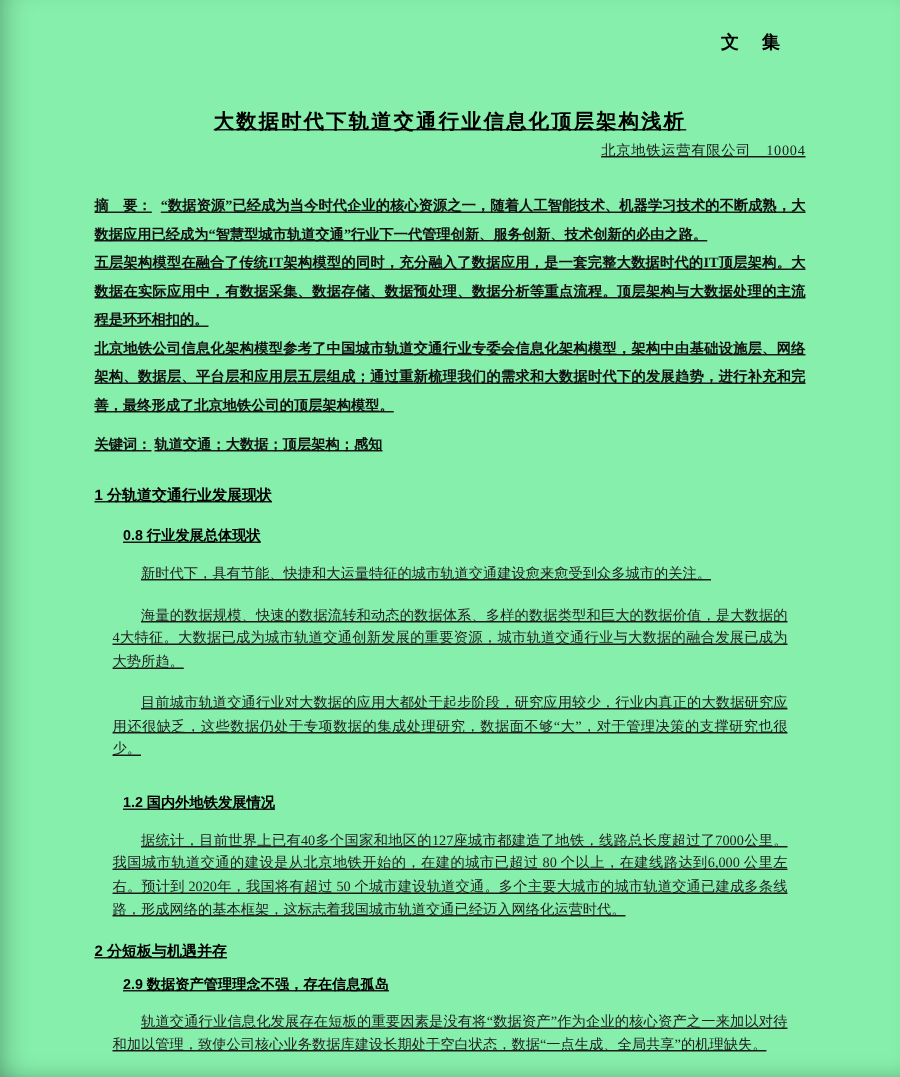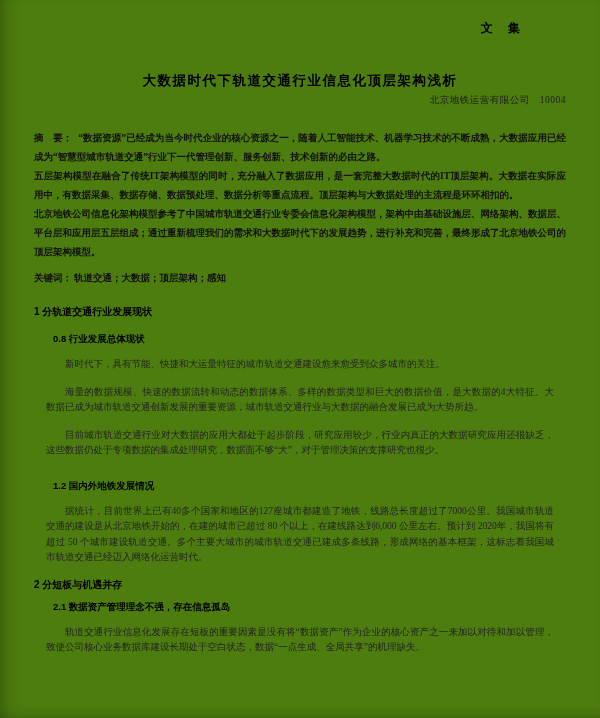--- a/index.html
+++ b/index.html
@@ -1,27 +1,27 @@
 <!DOCTYPE html>
 <html><head>
 <meta charset="utf-8">
 <style>
   html,body { margin:0; padding:0; background:#e9e9e9; }
   .page {
     position:relative;
     width:600px; height:718px;
     margin:0 auto;
-    background:#4d7c0f;
+    background:#86efac;
     overflow:hidden;
     font-family:"Liberation Serif", serif;
     color:#1c1c1c;
     box-shadow: inset 14px 0 20px -14px rgba(0,0,0,0.35),
                 inset 0 -10px 16px -12px rgba(0,0,0,0.25);
   }
-  .content { padding:0 34px; }
+  .content { padding:0 63px;text-decoration:underline; }
   .page-tag {
     position:absolute; top:20px; right:74px;
     font-family:"Liberation Sans", sans-serif;
     font-weight:bold; font-size:12px; letter-spacing:6px; color:#000;
   }
   .title {
     margin:0; padding-top:72px;
     text-align:center;
     font-family:"Liberation Sans", sans-serif;
     font-weight:bold; font-size:13.5px; letter-spacing:1.5px; color:#000;
@@ -92,18 +92,18 @@
     <p class="body-p">新时代下，具有节能、快捷和大运量特征的城市轨道交通建设愈来愈受到众多城市的关注。</p>
     <p class="body-p">海量的数据规模、快速的数据流转和动态的数据体系、多样的数据类型和巨大的数据价值，是大数据的4大特征。大数据已成为城市轨道交通创新发展的重要资源，城市轨道交通行业与大数据的融合发展已成为大势所趋。</p>
     <p class="body-p">目前城市轨道交通行业对大数据的应用大都处于起步阶段，研究应用较少，行业内真正的大数据研究应用还很缺乏，这些数据仍处于专项数据的集成处理研究，数据面不够“大”，对于管理决策的支撑研究也很少。</p>
 
     <h3 class="sub wide">1.2 国内外地铁发展情况</h3>
 
     <p class="body-p">据统计，目前世界上已有40多个国家和地区的127座城市都建造了地铁，线路总长度超过了7000公里。我国城市轨道交通的建设是从北京地铁开始的，在建的城市已超过 80 个以上，在建线路达到6,000 公里左右。预计到 2020年，我国将有超过 50 个城市建设轨道交通。多个主要大城市的城市轨道交通已建成多条线路，形成网络的基本框架，这标志着我国城市轨道交通已经迈入网络化运营时代。</p>
 
     <h2 class="sec tight">2 分短板与机遇并存</h2>
 
-    <h3 class="sub tight">2.1 数据资产管理理念不强，存在信息孤岛</h3>
+    <h3 class="sub tight">2.9 数据资产管理理念不强，存在信息孤岛</h3>
 
     <p class="body-p">轨道交通行业信息化发展存在短板的重要因素是没有将“数据资产”作为企业的核心资产之一来加以对待和加以管理，致使公司核心业务数据库建设长期处于空白状态，数据“一点生成、全局共享”的机理缺失。</p>
 
   </div>
 </div>
 
 </body></html>

